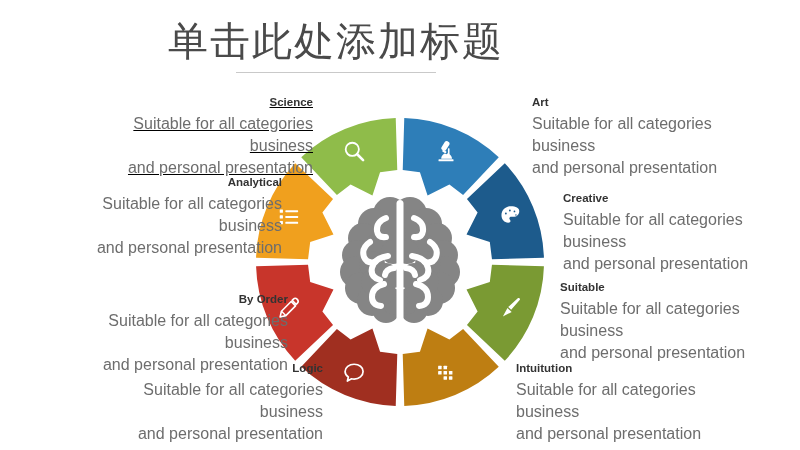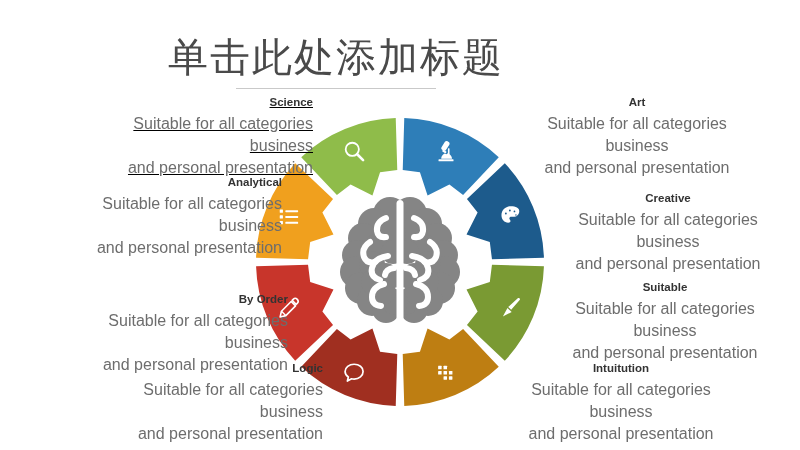--- a/index.html
+++ b/index.html
@@ -9,21 +9,20 @@
     font-family:"Liberation Sans","DejaVu Sans",sans-serif;
     overflow:hidden;
     position:relative;
   }
   #slide{position:relative;width:800px;height:450px;}
 
   
   .title-wrap{
     position:absolute;left:0;top:18px;width:672px;
     text-align:center;
-    margin-top:16px;
   }
   .title{
     font-size:40px;
     letter-spacing:2px;
     color:#4a4a4a;
     font-weight:400;
     line-height:1.15;
     white-space:nowrap;
   }
   .title-rule{
@@ -47,21 +46,21 @@
     color:#333333;
     margin-bottom:3px;
     line-height:1.2;
   }
   .callout .desc{
     font-size:16px;
     color:#6d6d6d;
     line-height:1.38;
   }
   .callout.left{text-align:right;}
-  .callout.right{text-align:center;}
+  .callout.right{text-align:left;}
 
   
   .c-science    {left:103px; top:96px;text-decoration:underline;}
   .c-analytical {left:72px;  top:176px;}
   .c-byorder    {left:78px;  top:281px;margin-top:12px;}
   .c-logic      {left:113px; top:362px;}
 
   .c-art        {left:532px; top:96px;}
   .c-creative   {left:563px; top:192px;}
   .c-randomly   {left:560px; top:281px;}

